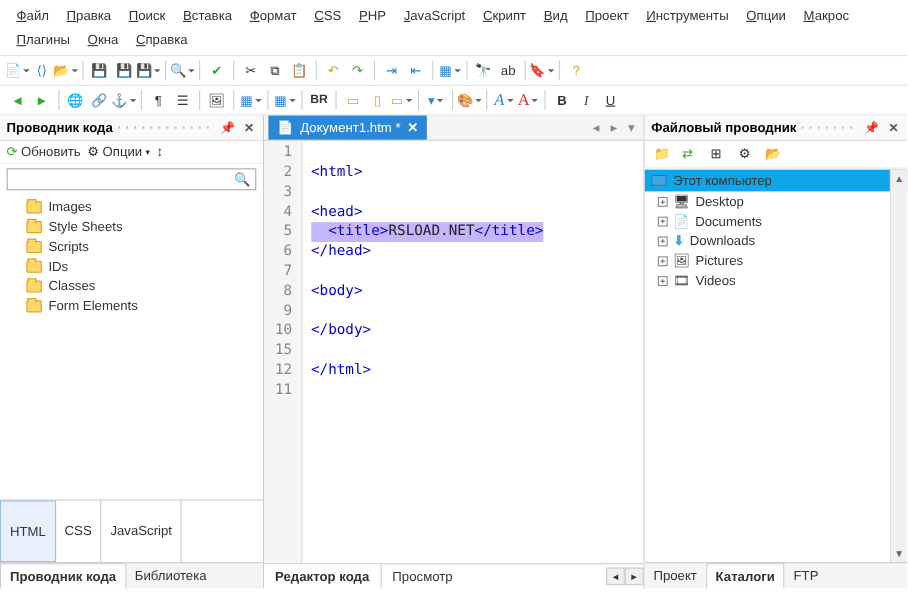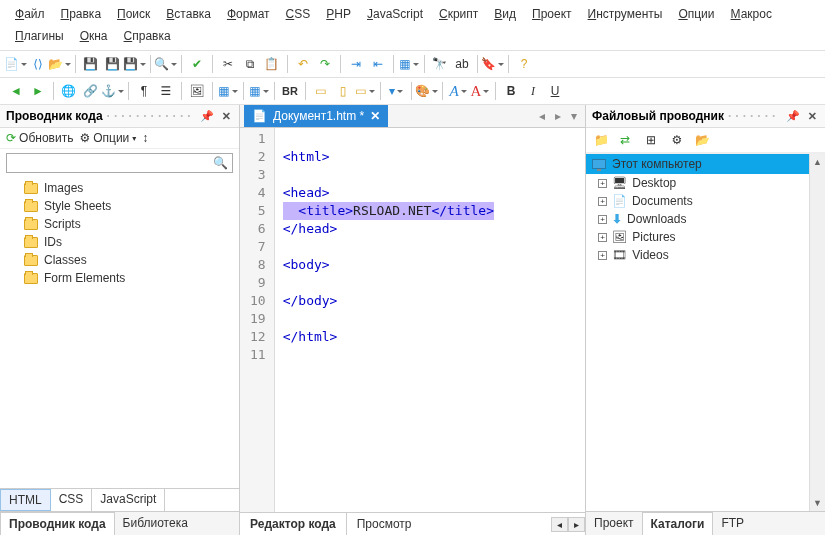--- a/index.html
+++ b/index.html
@@ -19,21 +19,21 @@
 .panel-header .pin, .panel-header .close { cursor: pointer; font-size: 11px; color: #555; padding: 0 2px; }
 .panel-sub { display: flex; align-items: center; padding: 3px 6px; gap: 6px; border-bottom: 1px solid #eee; }
 .panel-sub .link { color: #333; cursor: pointer; display: flex; align-items: center; gap: 3px; }
 .searchbox { margin: 4px 6px; border: 1px solid #aaa; display: flex; align-items: center; padding: 2px 4px; }
 .searchbox input { border: none; outline: none; flex: 1; font-size: 12px; }
 .tree { flex: 1; overflow: auto; padding: 2px 6px; }
 .tree-item { display: flex; align-items: center; padding: 2px 2px 2px 18px; gap: 6px; cursor: pointer; }
 .folder-icon { width: 14px; height: 11px; background: #ffd76a; border: 1px solid #daa520; border-radius: 1px; position: relative; }
 .folder-icon::before { content: ""; position: absolute; top: -3px; left: 0; width: 6px; height: 3px; background: #ffd76a; border: 1px solid #daa520; border-bottom: none; }
 .left-tabs { display: flex; border-top: 1px solid #ccc; }
-.left-tabs .t { padding: 3px 8px; cursor: pointer; border-right: 1px solid #ccc; }
+.left-tabs .t { padding: 20px 8px; cursor: pointer; border-right: 1px solid #ccc; }
 .left-tabs .t.active { background: #e8f0fe; border: 1px solid #99c2e8; }
 .bottom-tabs { display: flex; border-top: 1px solid #ccc; background: #f5f5f5; }
 .bottom-tabs .bt { padding: 4px 8px; cursor: pointer; }
 .bottom-tabs .bt.active { background: #fff; border: 1px solid #ccc; border-bottom: none; font-weight: bold; }
 .editor { flex: 1; display: flex; flex-direction: column; }
 .doc-tabs { display: flex; align-items: center; background: #f5f5f5; border-bottom: 1px solid #ccc; padding: 0 4px; }
 .doc-tab { background: #2b87d8; color: #fff; padding: 4px 8px; display: flex; align-items: center; gap: 6px; cursor: pointer; font-size: 12px; }
 .doc-tab .x { cursor: pointer; font-weight: bold; }
 .doc-nav { margin-left: auto; display: flex; gap: 2px; }
 .doc-nav span { cursor: pointer; color: #888; padding: 0 4px; }
@@ -235,21 +235,21 @@
           <div>1</div>
           <div>2</div>
           <div>3</div>
           <div>4</div>
           <div>5</div>
           <div>6</div>
           <div>7</div>
           <div>8</div>
           <div>9</div>
           <div>10</div>
-          <div>19</div>
+          <div>15</div>
           <div>12</div>
           <div>11</div>
         </div>
       <div class="codelines" id="codelines">
           <div></div>
           <div><span class="t-blue">&lt;html&gt;</span></div>
           <div></div>
           <div><span class="t-blue">&lt;head&gt;</span></div>
           <div class="hl"><span class="">  </span><span class="t-blue">&lt;title&gt;</span><span class="t-text">RSLOAD.NET</span><span class="t-blue">&lt;/title&gt;</span></div>
           <div><span class="t-blue">&lt;/head&gt;</span></div>

